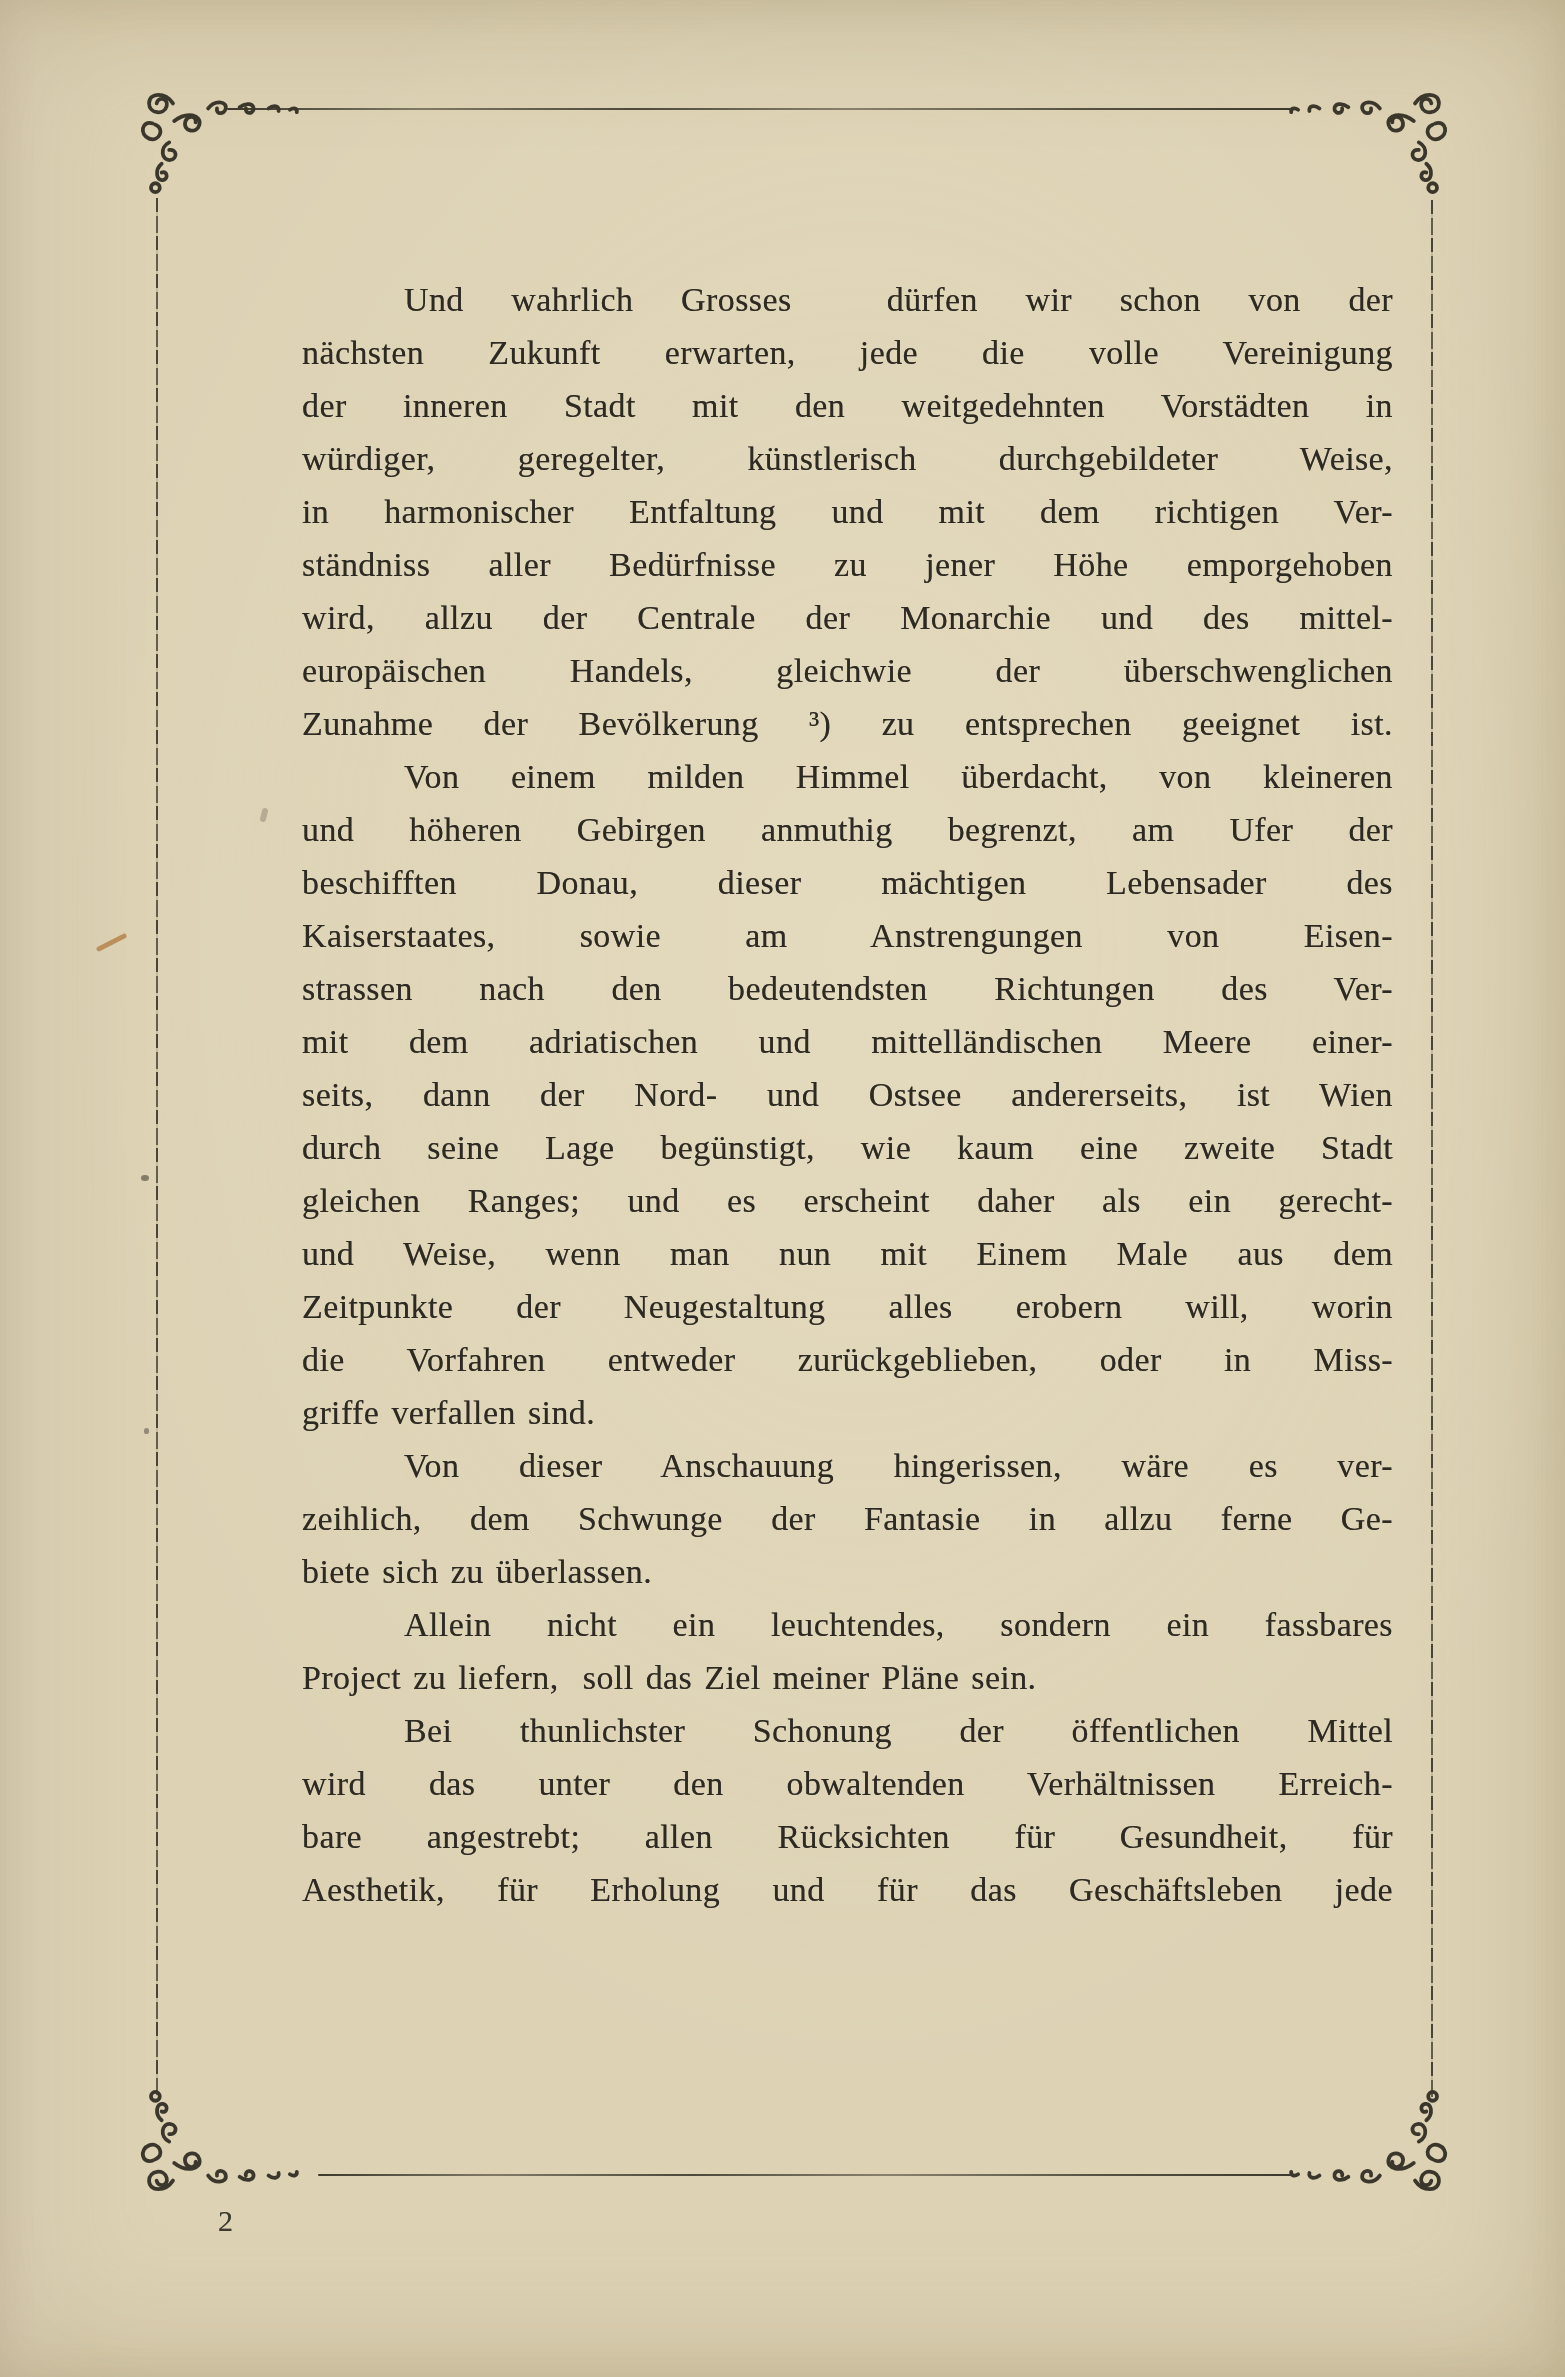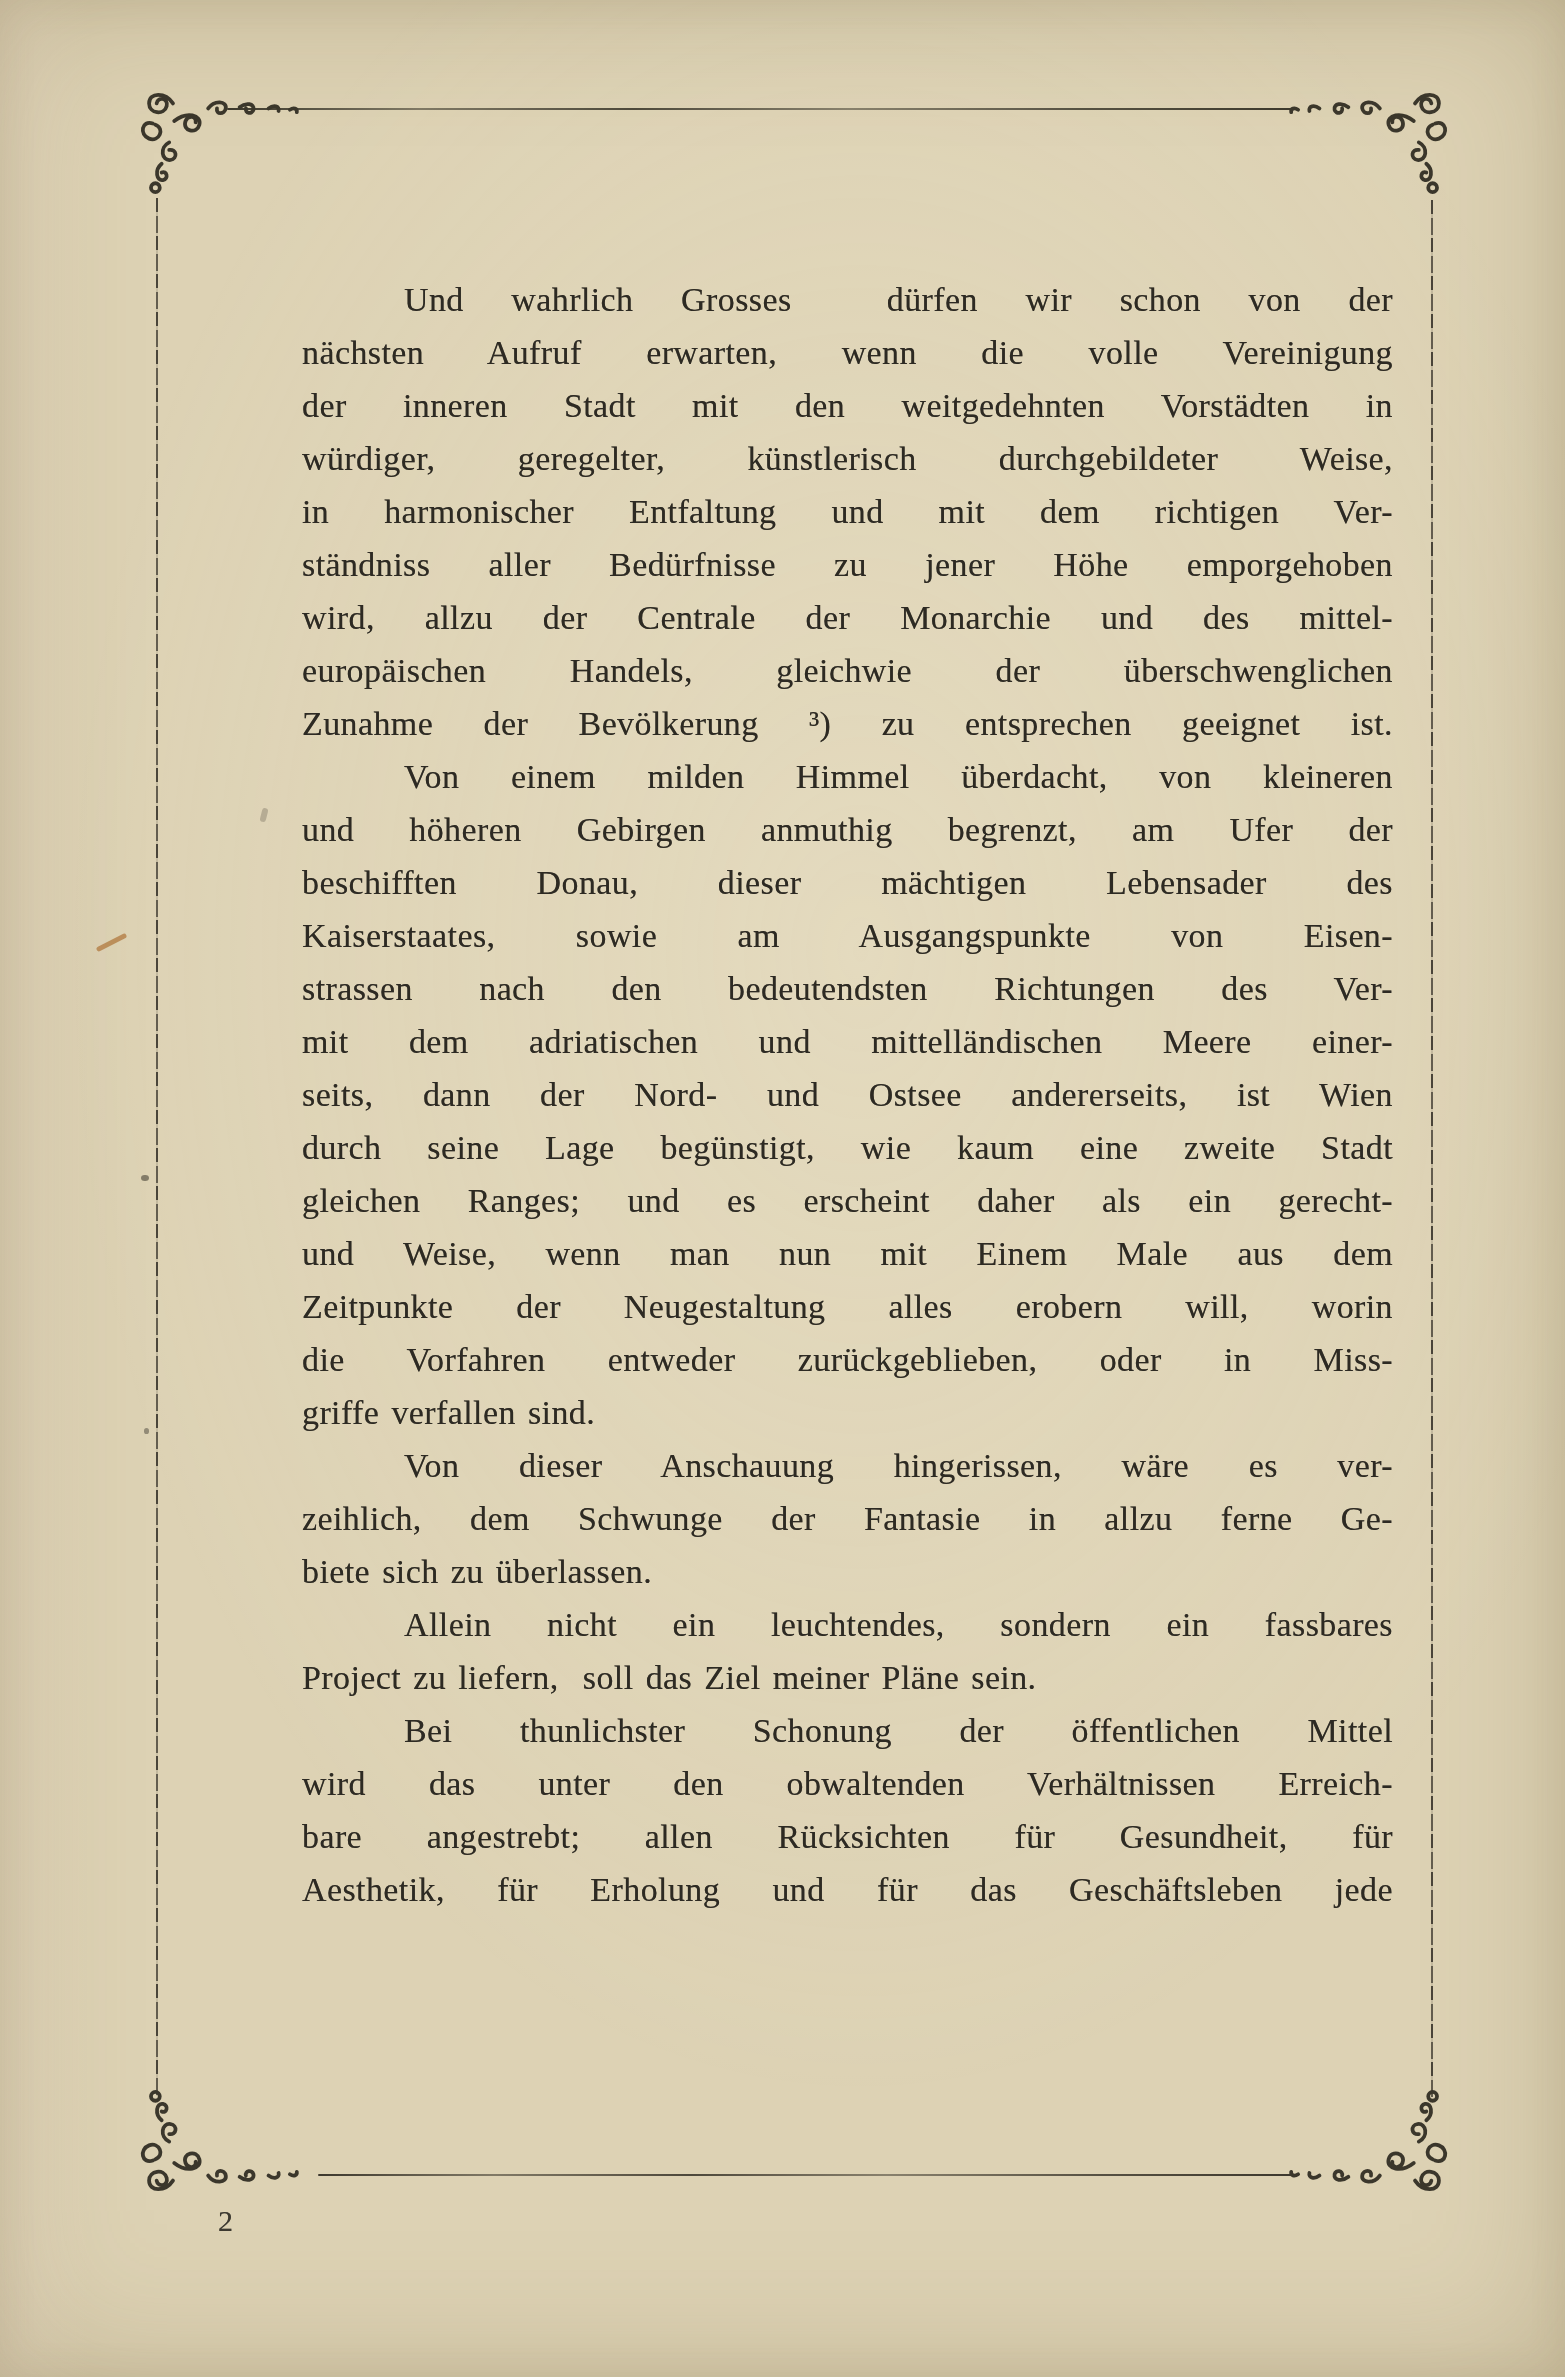--- a/index.html
+++ b/index.html
@@ -133,32 +133,32 @@
     </svg></div>
 <div class="corner bl"><svg viewBox="0 0 280 170">
       <use href="#flourish"></use>
     </svg></div>
 <div class="corner br"><svg viewBox="0 0 280 170">
       <use href="#flourish"></use>
     </svg></div>
 
 <div class="text-block">
   <div class="line ind">Und wahrlich Grosses&nbsp; dürfen wir schon von der</div>
-  <div class="line">nächsten Aufruf erwarten, wenn die volle Vereinigung</div>
+  <div class="line">nächsten Zukunft erwarten, jede die volle Vereinigung</div>
   <div class="line">der inneren Stadt mit den weitgedehnten Vorstädten in</div>
   <div class="line">würdiger, geregelter, künstlerisch durchgebildeter Weise,</div>
   <div class="line">in harmonischer Entfaltung und mit dem richtigen Ver-</div>
   <div class="line">ständniss aller Bedürfnisse zu jener Höhe emporgehoben</div>
   <div class="line">wird, allzu der Centrale der Monarchie und des mittel-</div>
   <div class="line">europäischen Handels, gleichwie der überschwenglichen</div>
   <div class="line">Zunahme der Bevölkerung ³) zu entsprechen geeignet ist.</div>
   <div class="line ind">Von einem milden Himmel überdacht, von kleineren</div>
   <div class="line">und höheren Gebirgen anmuthig begrenzt, am Ufer der</div>
   <div class="line">beschifften Donau, dieser mächtigen Lebensader des</div>
-  <div class="line">Kaiserstaates, sowie am Ausgangspunkte von Eisen-</div>
+  <div class="line">Kaiserstaates, sowie am Anstrengungen von Eisen-</div>
   <div class="line">strassen nach den bedeutendsten Richtungen des Ver-</div>
   <div class="line">mit dem adriatischen und mittelländischen Meere einer-</div>
   <div class="line">seits, dann der Nord- und Ostsee andererseits, ist Wien</div>
   <div class="line">durch seine Lage begünstigt, wie kaum eine zweite Stadt</div>
   <div class="line">gleichen Ranges; und es erscheint daher als ein gerecht-</div>
   <div class="line">und Weise, wenn man nun mit Einem Male aus dem</div>
   <div class="line">Zeitpunkte der Neugestaltung alles erobern will, worin</div>
   <div class="line">die Vorfahren entweder zurückgeblieben, oder in Miss-</div>
   <div class="line end">griffe verfallen sind.</div>
   <div class="line ind">Von dieser Anschauung hingerissen, wäre es ver-</div>

